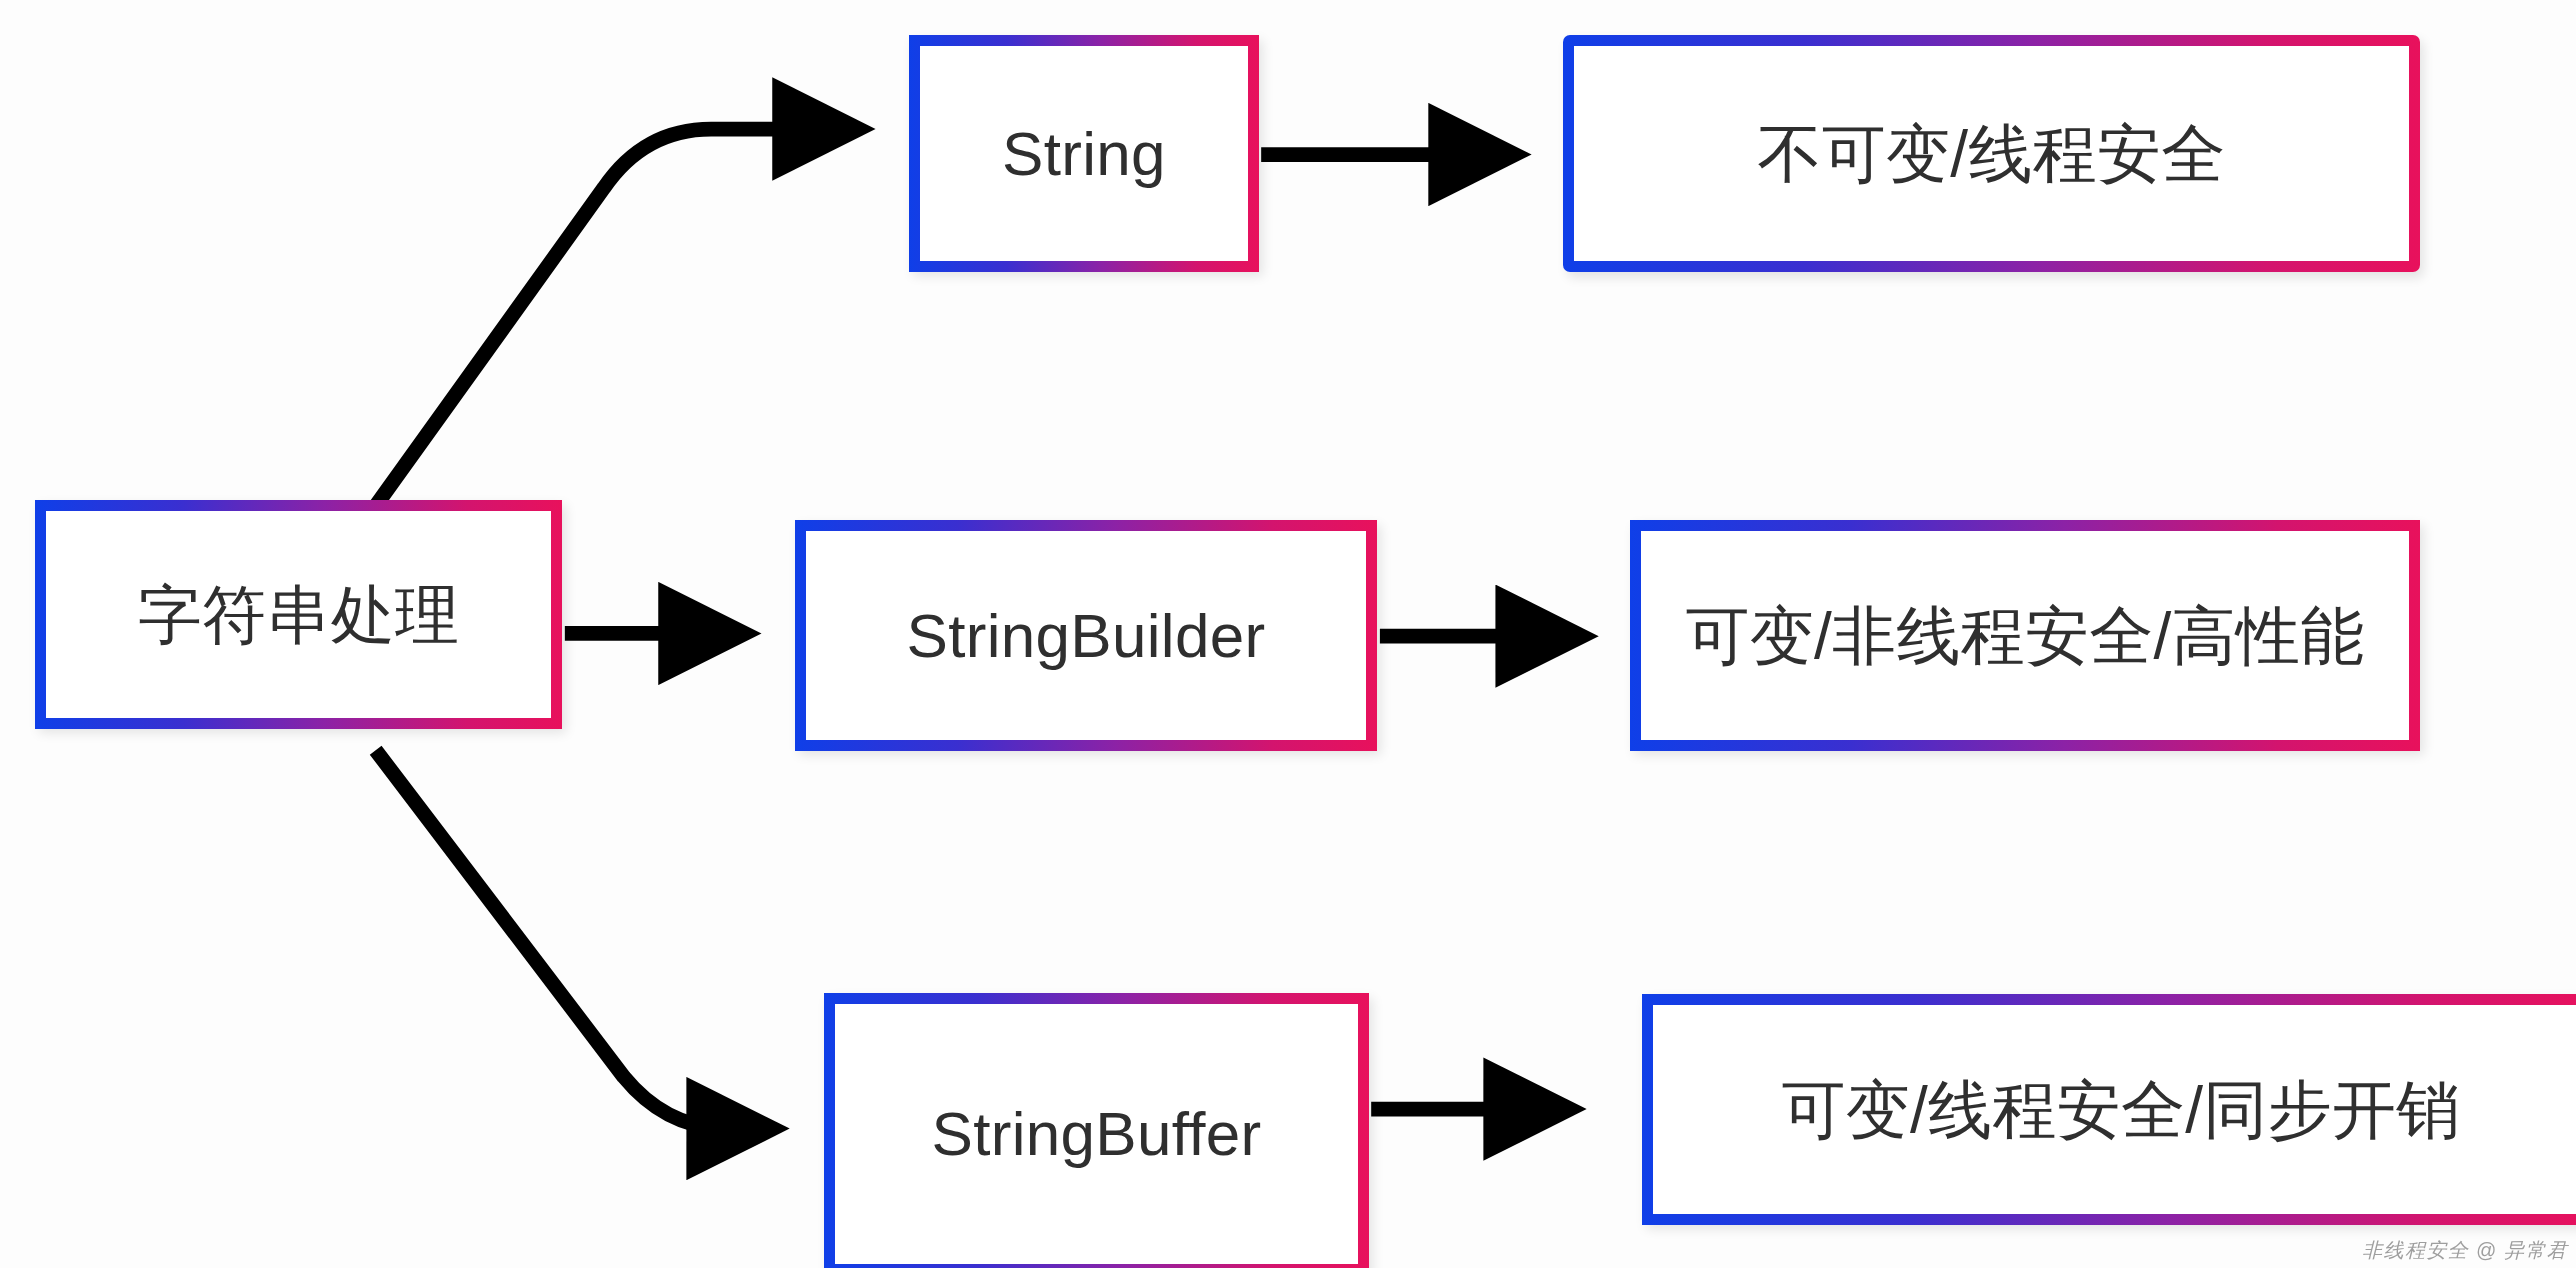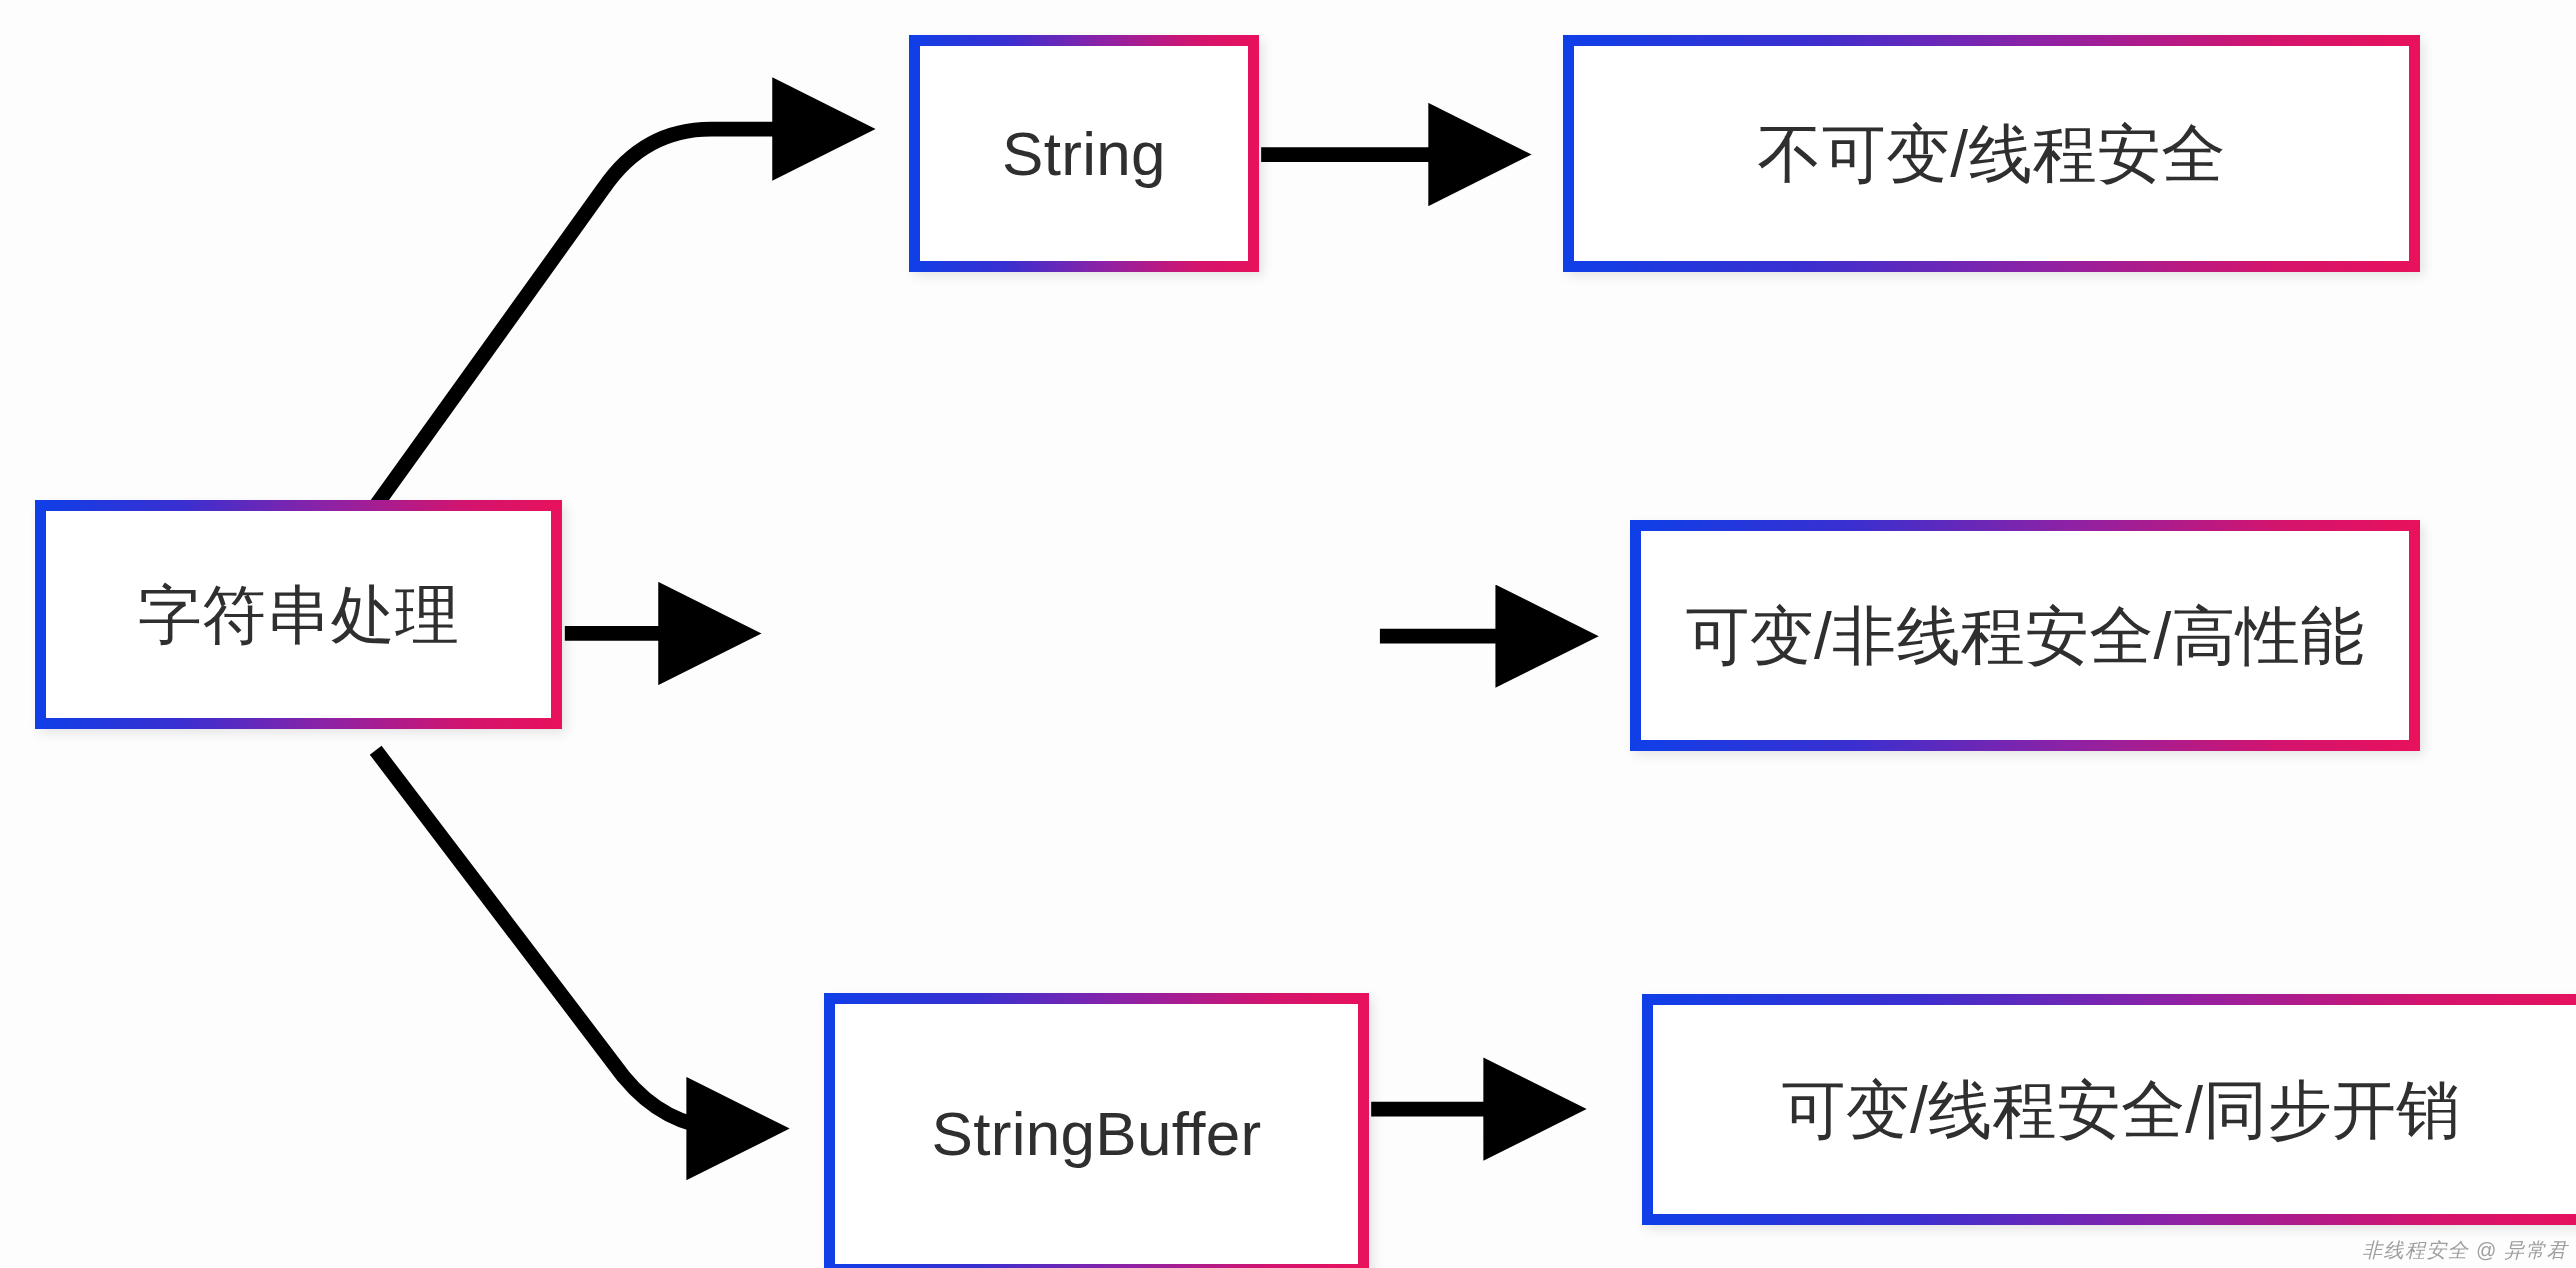--- a/index.html
+++ b/index.html
@@ -95,26 +95,31 @@
       <span class="label label-cjk">字符串处理</span>
     </div>
   </div>
 
   <div class="node" style="left:909px; top:35px; width:350px; height:237px;">
     <div class="inner">
       <span class="label label-latin">String</span>
     </div>
   </div>
 
-  <div class="node" style="left:1563px; top:35px; width:857px; height:237px;">
+  <div class="node" style="left:1563px; top:35px; width:857px; height:237px;border-radius:7px;">
     <div class="inner">
       <span class="label label-cjk">不可变/线程安全</span>
     </div>
   </div>
 
+  <div class="node" style="left:795px; top:520px; width:582px; height:231px;">
+    <div class="inner">
+      <span class="label label-latin">StringBuilder</span>
+    </div>
+  </div>
 
   <div class="node" style="left:1630px; top:520px; width:790px; height:231px;">
     <div class="inner">
       <span class="label label-cjk">可变/非线程安全/高性能</span>
     </div>
   </div>
 
   <div class="node" style="left:824px; top:993px; width:545px; height:282px;">
     <div class="inner">
       <span class="label label-latin">StringBuffer</span>

